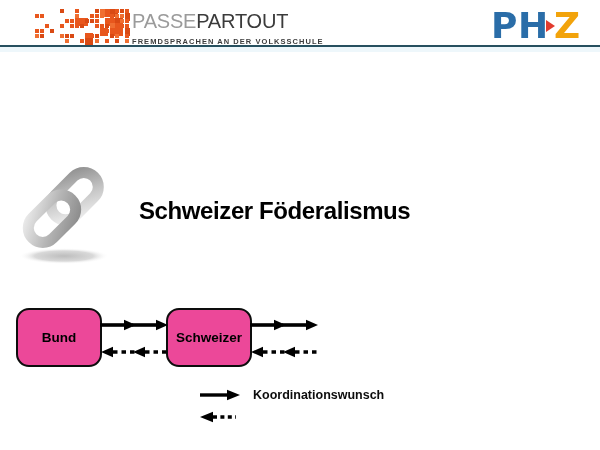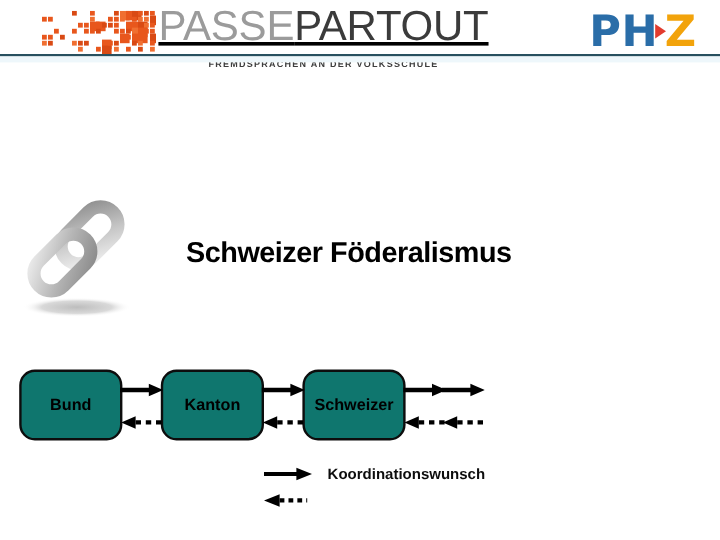--- a/index.html
+++ b/index.html
@@ -9,74 +9,74 @@
     height: 450px;
     background: #ffffff;
     overflow: hidden;
     font-family: "Liberation Sans", sans-serif;
     color: #000;
   }
 
   
   .mosaic { position: absolute; left: 30px; top: 9px; }
   .brand { position: absolute; left: 132px; top: 8px; }
-  .brand-name { font-size: 35px; line-height: 27px; letter-spacing: -0.2px; white-space: nowrap; text-decoration: underline; }
+  .brand-name { font-size: 20px; line-height: 27px; letter-spacing: -0.2px; white-space: nowrap; }
   .brand-name .p1 { color: #9b9b9b; }
   .brand-name .p2 { color: #3b3b3b; }
   .brand-sub {
-    margin-top: 14px;
+    margin-top: 2px;
     font-size: 7.5px;
     font-weight: bold;
     letter-spacing: 1.05px;
     color: #3d3d3d;
     white-space: nowrap;
     text-align: center;
   }
   .phz { position: absolute; left: 491px; top: 5px; }
   .phz-letter { font-family: "DejaVu Sans", sans-serif; font-size: 36px; font-weight: bold; }
   .rule  { position: absolute; left: 0; top: 45px; width: 600px; height: 2px; background: #27505f; }
   .rule-glow { position: absolute; left: 0; top: 47px; width: 600px; height: 5px; background: #eef7fb; }
 
   
   .chain { position: absolute; left: 14px; top: 150px; }
   .title {
     position: absolute;
-    left: 155px;
+    left: 139px;
     top: 197px;
     margin: 0;
     font-size: 24px;
     font-weight: bold;
     letter-spacing: -0.4px;
     color: #000;
     white-space: nowrap;
   }
 
   
   .diagram { position: absolute; left: 16px; top: 308px; display: flex; }
   .node {
     width: 86px;
     height: 59px;
     box-sizing: border-box;
     border: 2.5px solid #0d0d0d;
     border-radius: 13px;
-    background: #0f766e;
+    background: #ec4899;
     display: flex;
     align-items: center;
     justify-content: center;
     font-size: 13.5px;
     font-weight: bold;
     white-space: nowrap;
   }
   .gap { width: 32px; position: relative; z-index: 2; }
   .gap svg { position: absolute; width: 36px; height: 12px; }
   .gap .solid  { left: -2px; top: 11px; }
   .gap .dashed { left: -1px; top: 38px; }
 
   
-  .legend { position: absolute; left: 220px; top: 385px; }
+  .legend { position: absolute; left: 200px; top: 385px; }
   .legend-row { display: flex; align-items: center; height: 20px; margin-bottom: 2px; }
   .legend-row svg { width: 40px; height: 12px; margin-right: 13px; flex: none; }
   .legend-label { font-size: 12.5px; font-weight: bold; color: #0d0d0d; white-space: nowrap; }
 
   .defs { position: absolute; width: 0; height: 0; overflow: hidden; }
 </style>
 </head>
 <body>
 
 <svg class="defs" aria-hidden="true">
@@ -223,21 +223,20 @@
   <div class="diagram">
     <div class="node">Bund</div>
     <div class="gap">
       <svg class="solid">
           <use href="#sym-solid" xlink:href="#sym-solid"></use>
         </svg>
       <svg class="dashed">
           <use href="#sym-dashed" xlink:href="#sym-dashed"></use>
         </svg>
     </div>
-    <div class="node">Kanton</div>
     <div class="gap">
       <svg class="solid">
           <use href="#sym-solid" xlink:href="#sym-solid"></use>
         </svg>
       <svg class="dashed">
           <use href="#sym-dashed" xlink:href="#sym-dashed"></use>
         </svg>
     </div>
     <div class="node">Schweizer</div>
     <div class="gap">

